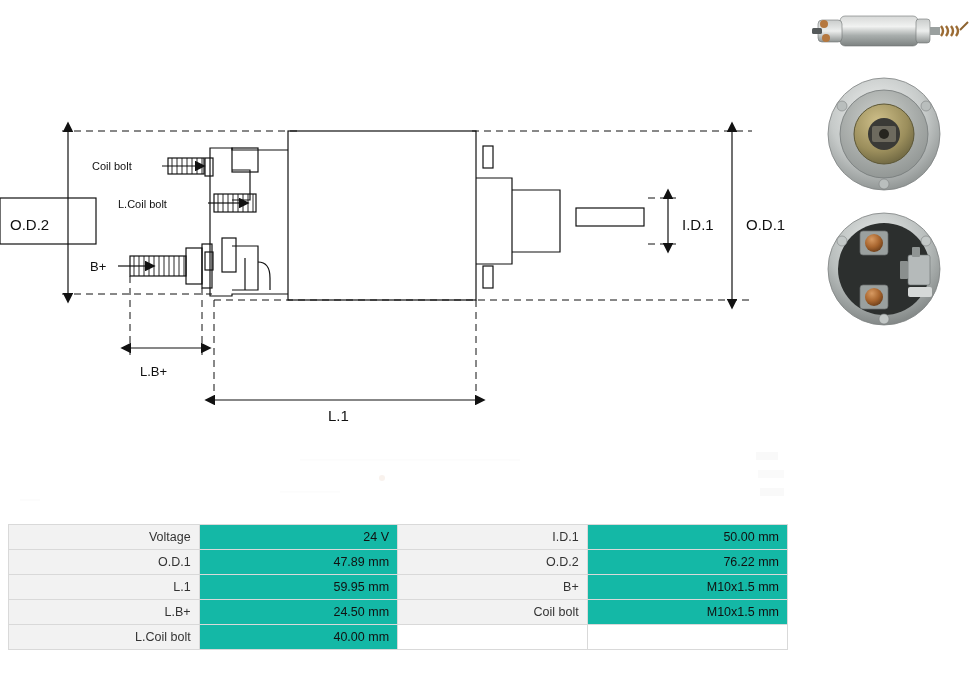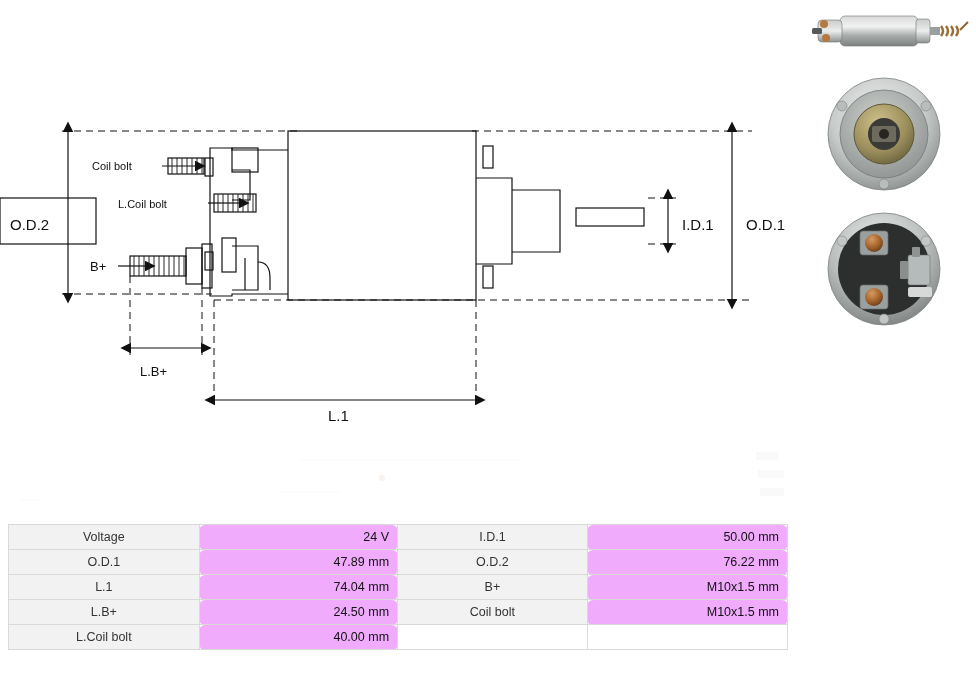--- a/index.html
+++ b/index.html
@@ -61,30 +61,29 @@
     font-size: 12.5px;
   }
   #spec-table td {
     border: 1px solid #d9d9d9;
     height: 24px;
     padding: 0 8px;
     vertical-align: middle;
   }
   #spec-table td.label {
     background: #f2f2f2;
-    text-align: center;
+    text-align: right;
     color: #333;
     width: 190px;
   }
   #spec-table td.value {
-    background: #f0abfc;
+    background: #14b8a6;
     text-align: right;
     color: #111;
     width: 200px;
-    border-radius: 6px;
   }
   #spec-table td.empty {
     background: #ffffff;
   }
 
   .dim-text {
     font-family: "Liberation Sans", sans-serif;
     font-size: 13px;
     fill: #111;
   }
@@ -328,21 +327,21 @@
       <td class="value">50.00 mm</td>
     </tr>
     <tr>
       <td class="label">O.D.1</td>
       <td class="value">47.89 mm</td>
       <td class="label">O.D.2</td>
       <td class="value">76.22 mm</td>
     </tr>
     <tr>
       <td class="label">L.1</td>
-      <td class="value">74.04 mm</td>
+      <td class="value">59.95 mm</td>
       <td class="label">B+</td>
       <td class="value">M10x1.5 mm</td>
     </tr>
     <tr>
       <td class="label">L.B+</td>
       <td class="value">24.50 mm</td>
       <td class="label">Coil bolt</td>
       <td class="value">M10x1.5 mm</td>
     </tr>
     <tr>

